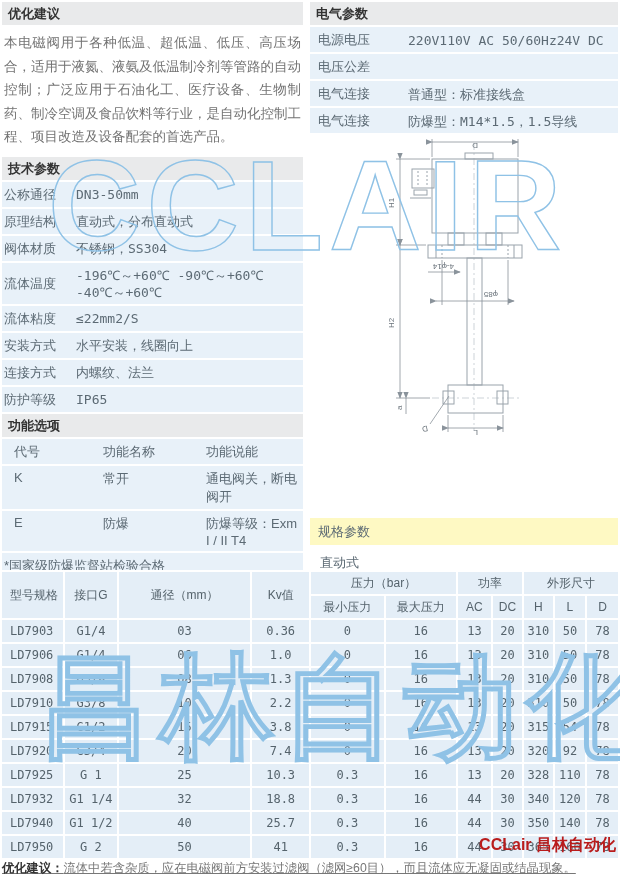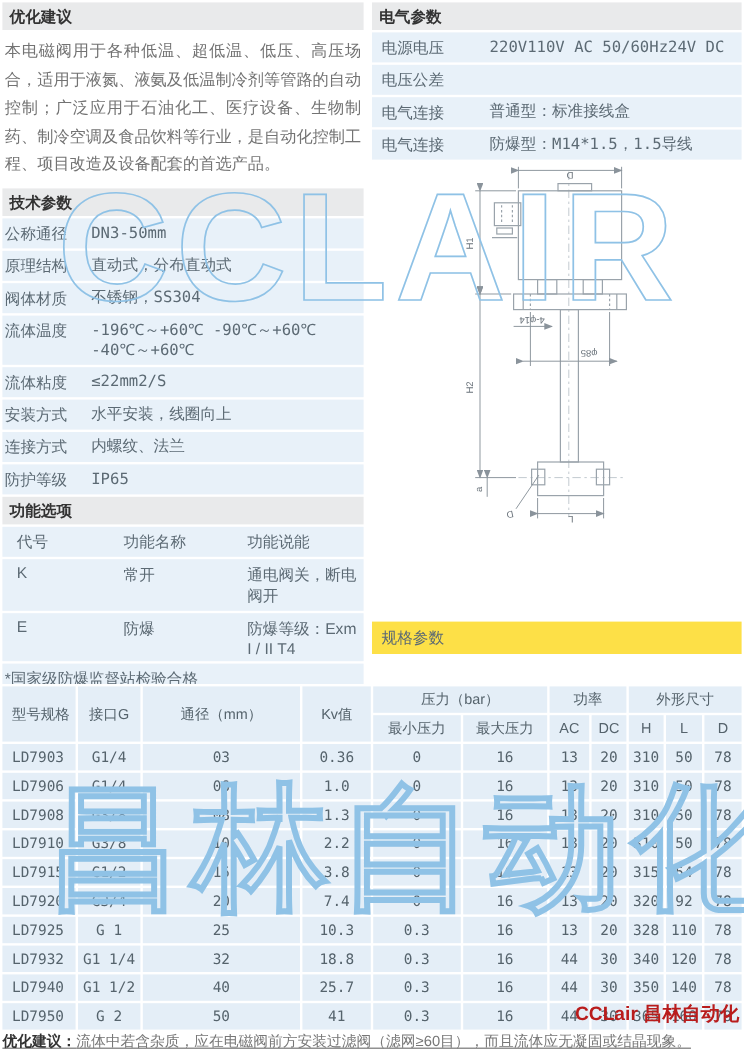--- a/index.html
+++ b/index.html
@@ -4,26 +4,26 @@
 <style>
   html,body{margin:0;padding:0;background:#fff;}
   .page{position:relative;width:620px;height:879px;background:#fff;overflow:hidden;
         font-family:"Liberation Sans",sans-serif;color:#5c6a74;}
   
   .col-left{position:absolute;left:2px;top:2px;width:301px;z-index:1;}
   .col-right{position:absolute;left:310px;top:2px;width:308px;z-index:1;}
   
   .sec-h{background:#e9eaeb;color:#333;font-weight:bold;font-size:13px;
          padding:4px 6px;line-height:15px;margin-bottom:2px;}
-  .sec-h.blue{background:#fde047;color:#5c6a74;font-weight:normal;padding:6px 8px;}
+  .sec-h.blue{background:#fef9c3;color:#5c6a74;font-weight:normal;padding:6px 8px;}
   
   .para{font-size:13.5px;color:#737373;line-height:23.6px;padding:4px 2px 8px 2px;
         text-align:justify;background:#fff;}
   
-  .row{background:#e8f1f9;display:flex;align-items:flex-start;margin-bottom:2px;
+  .row{background:#e8f1f9;display:flex;align-items:center;margin-bottom:2px;
        font-size:13px;padding:4px 0 3px 2px;min-height:17px;}
   .row .lbl{flex:none;width:72px;}
   .row .val{flex:1;font-family:"DejaVu Sans Mono","Liberation Mono",monospace;font-size:13px;line-height:17px;}
   .col-right .row .lbl{width:90px;padding-left:6px;}
   .col-right .row{min-height:18px;}
   
   .frow{background:#e8f1f9;display:flex;margin-bottom:2px;font-size:13px;padding:4px 0 3px 12px;gap:31px;}
   .frow .c1{flex:none;width:58px;}
   .frow .c2{flex:none;width:72px;}
   .frow .c3{flex:1;}
@@ -196,20 +196,21 @@
           <text x="122" y="135" transform="rotate(180,133,132)">4-φ14</text>
           <text x="170" y="163" transform="rotate(180,179,160)">φ85</text>
           <text x="86" y="275" transform="rotate(-90,89,272)">a</text>
           <text x="112" y="297" transform="rotate(168,115,294)">D</text>
           <text x="162" y="301" transform="rotate(180,165,298)">L</text>
         </g>
       </svg>
     </div>
 
     <div class="sec-h blue">规格参数</div>
+    <div class="spec-type">直动式</div>
   </div>
 
   <div class="big-table">
     <table>
       <colgroup>
         <col style="width:59px">
           <col style="width:50px">
           <col style="width:127px">
           <col style="width:55px">
         <col style="width:70px">

